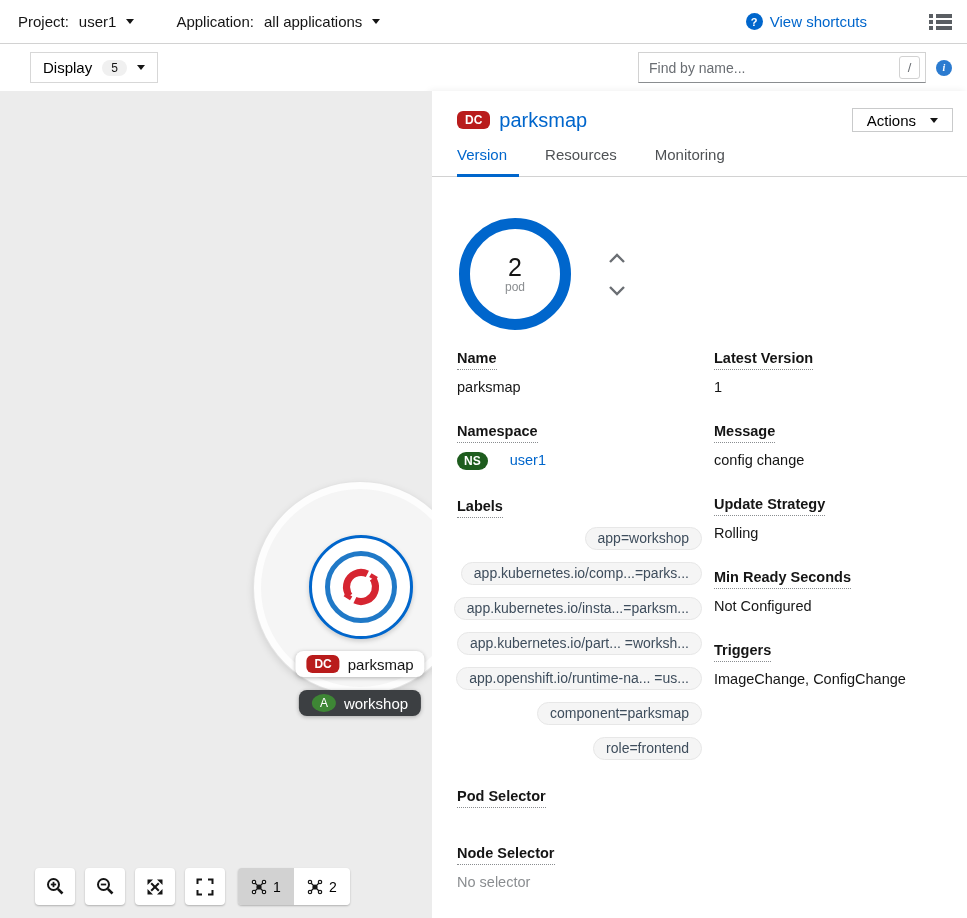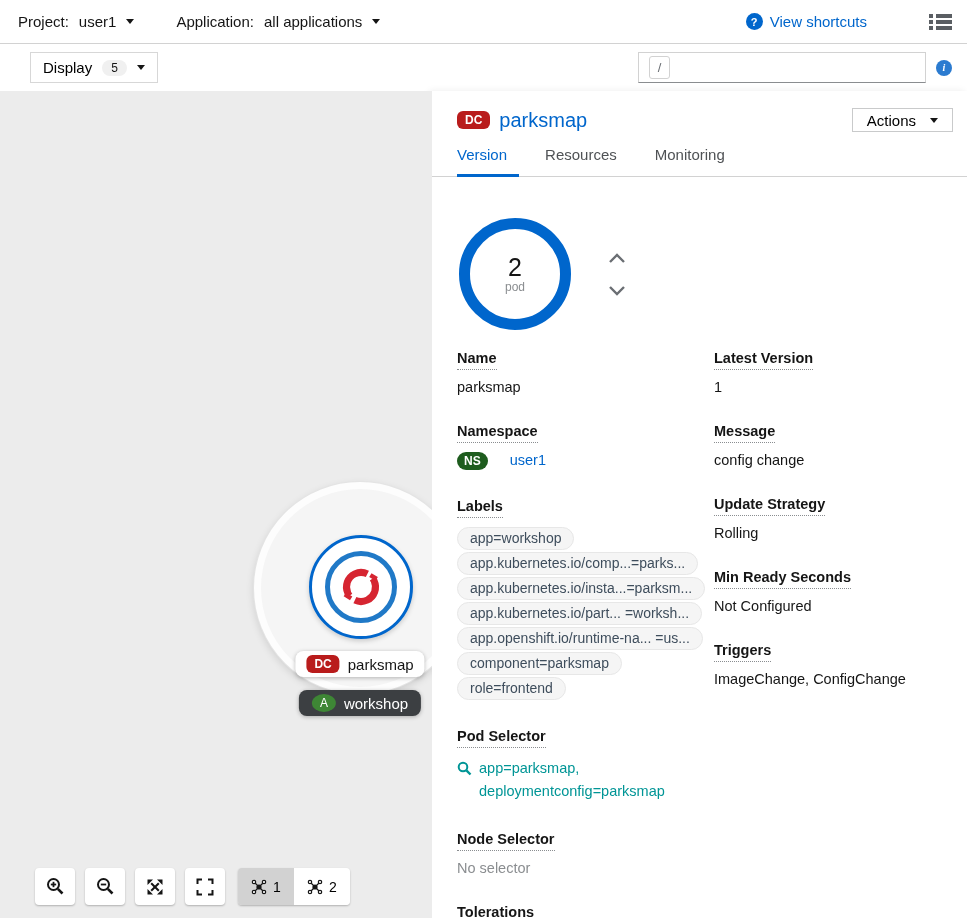--- a/index.html
+++ b/index.html
@@ -103,21 +103,21 @@
   .scalers svg { cursor:pointer; }
 
   .details-grid { display:grid; grid-template-columns:245px 1fr; column-gap:12px; }
   .field { margin-bottom:27px; }
   .field-label { display:inline-block; font-weight:bold; font-size:14.5px; color:#151515;
     border-bottom:1px dotted #8a8d90; padding-bottom:3px; margin-bottom:9px; }
   .field-value { font-size:14.5px; color:#151515; }
   .muted { color:#8a8d90; }
   .link { color:#0066cc; cursor:pointer; }
   .ns-row { display:flex; align-items:flex-start; gap:22px; font-size:14.5px; }
-  .labels-list { display:flex; flex-direction:column; align-items:flex-start; gap:2px; }
+  .labels-list { display:flex; flex-direction:column; align-items:flex-end; gap:12px; }
   .label-pill { background:#f5f5f5; border:1px solid #e7e7e7; border-radius:12px;
     color:#3e4d5c; font-size:14px; padding:2px 12px 3px; white-space:nowrap; cursor:pointer; }
   .selector-link { color:#009596; font-size:14.5px; cursor:pointer; line-height:1.6; }
   .selector-line1 { display:flex; align-items:center; gap:7px; }
   .selector-line2 { padding-left:22px; }
 </style>
 </head>
 <body>
 
 <header class="topbar">
@@ -152,20 +152,21 @@
 </header>
 
 <div class="toolbar">
   <button class="display-toggle">
     <span>Display</span>
     <span class="count-badge">5</span>
     <span class="caret"></span>
   </button>
   <div class="toolbar-right">
     <div class="search-box">
+      <input type="text" placeholder="Find by name..." style="">
       <span class="key-hint">/</span>
     </div>
     <span class="i-circle" style="font-style:italic;">i</span>
   </div>
 </div>
 
 <div class="main">
 
   <div class="canvas">
     <div class="app-group"></div>
@@ -329,30 +330,20 @@
               <span class="label-pill">app.kubernetes.io/insta...=parksm...</span>
               <span class="label-pill">app.kubernetes.io/part... =worksh...</span>
               <span class="label-pill">app.openshift.io/runtime-na... =us...</span>
               <span class="label-pill">component=parksmap</span>
               <span class="label-pill">role=frontend</span>
             </div>
           </div>
 
           <div class="field">
             <div class="field-label">Pod Selector</div>
-            <div class="selector-link">
-              <div class="selector-line1">
-                <svg width="15" height="15" viewBox="0 0 15 15" fill="none" stroke="#009596" stroke-width="2">
-                    <circle cx="6" cy="6" r="4.3"></circle>
-                    <line x1="9.4" y1="9.4" x2="13.5" y2="13.5" stroke-width="2.4"></line>
-                  </svg>
-                <span>app=parksmap,</span>
-              </div>
-              <div class="selector-line2">deploymentconfig=parksmap</div>
-            </div>
           </div>
 
           <div class="field">
             <div class="field-label">Node Selector</div>
             <div class="field-value muted">No selector</div>
           </div>
 
           <div class="field" style="margin-bottom:10px;">
             <div class="field-label">Tolerations</div>
             

